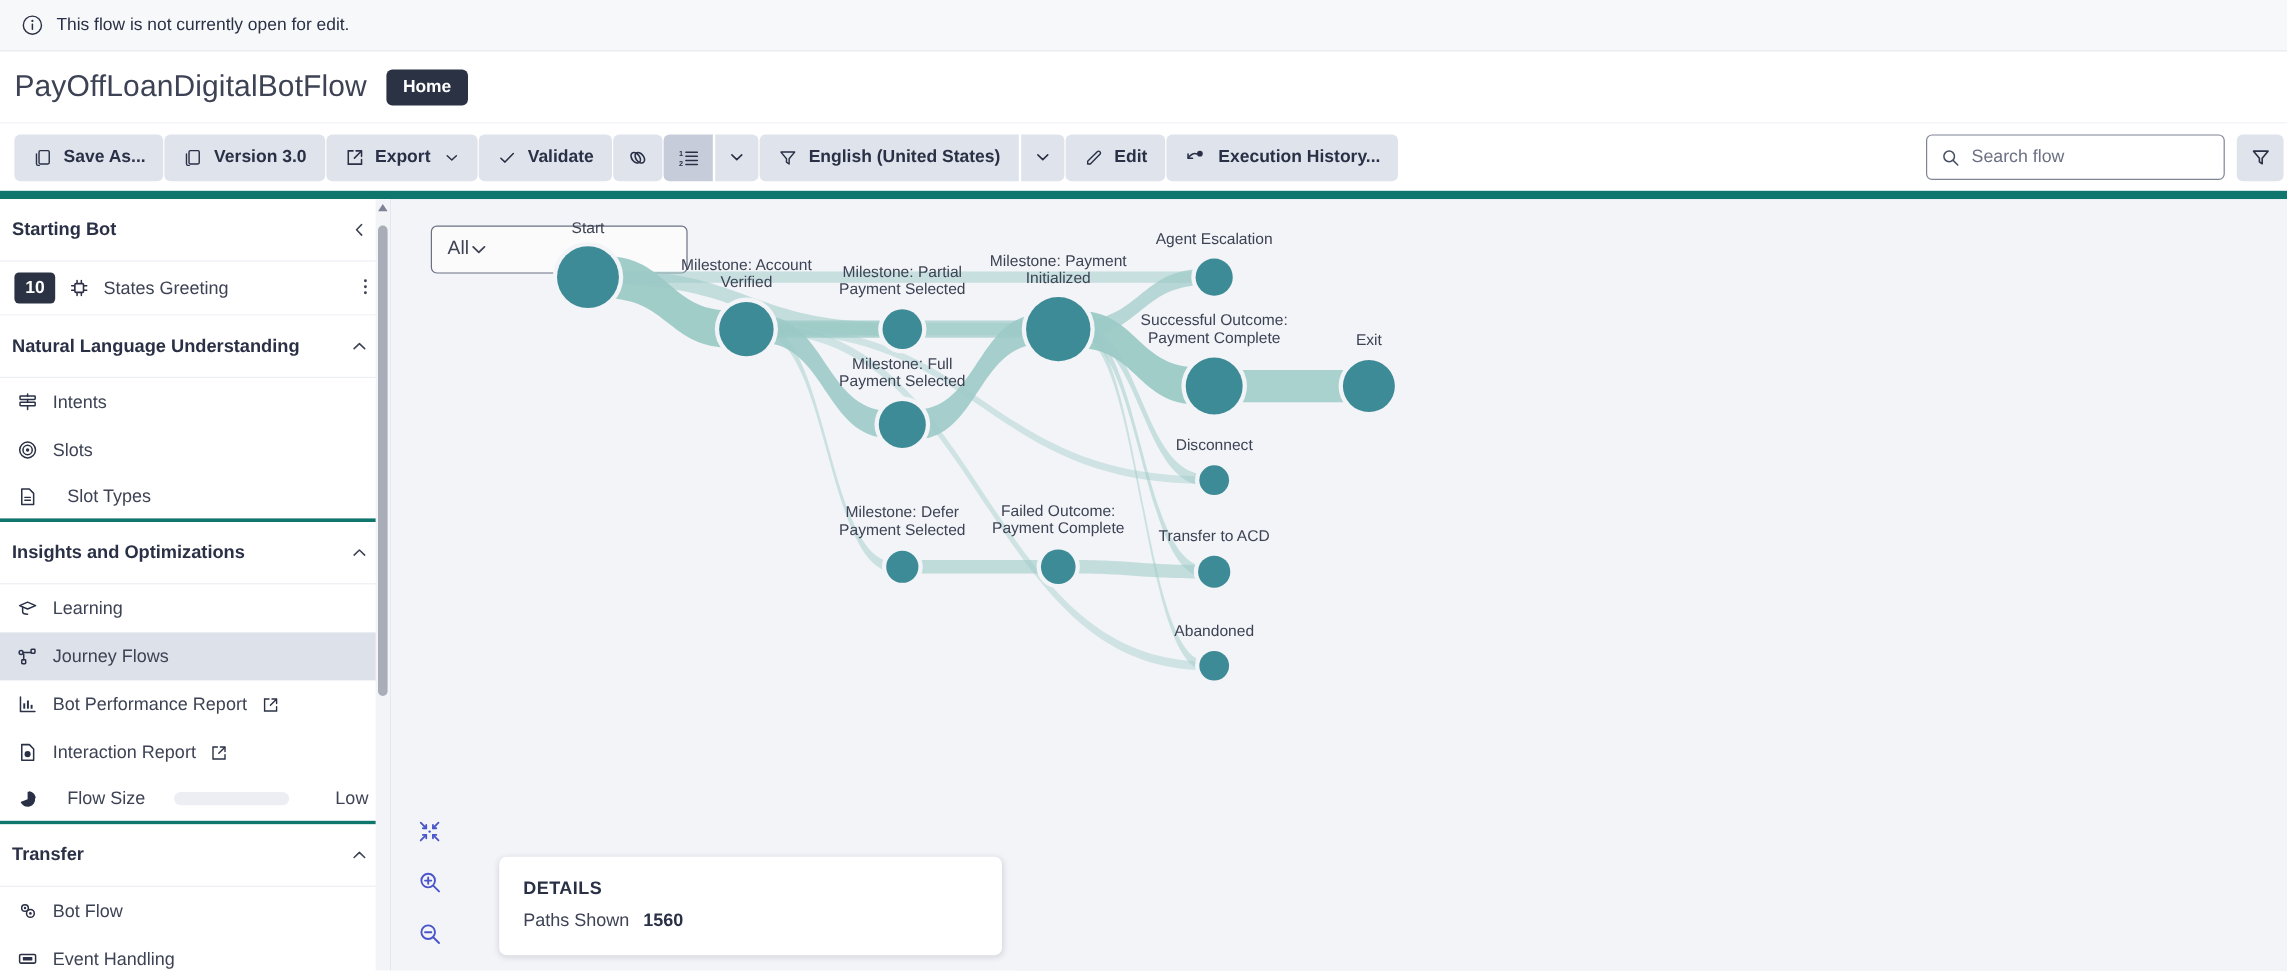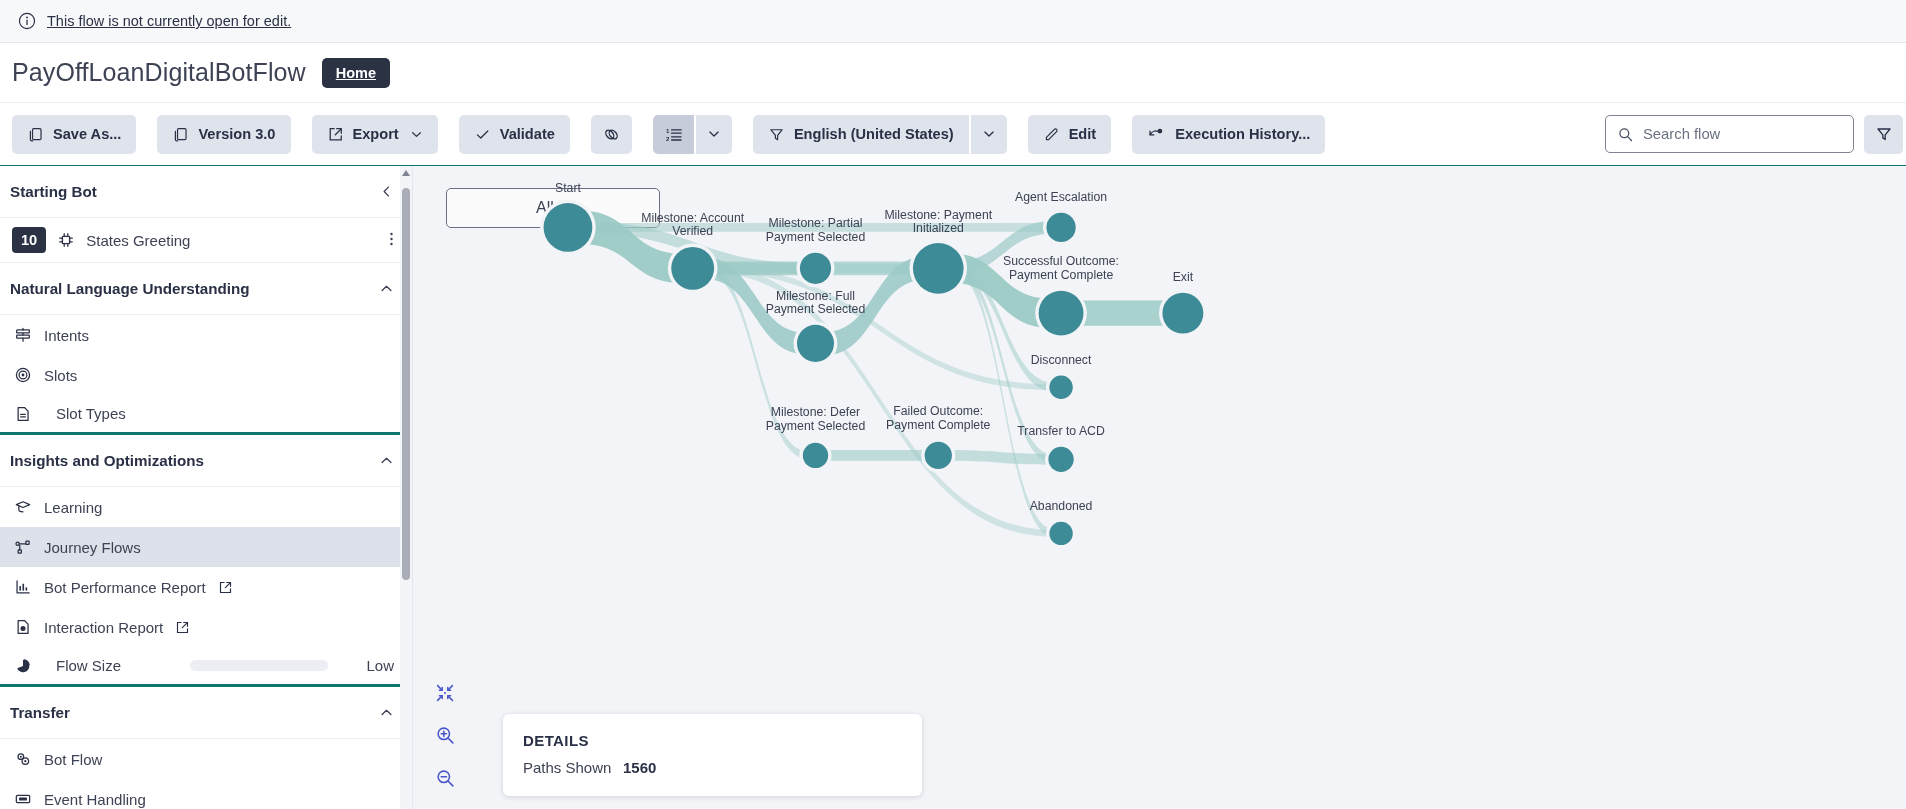--- a/index.html
+++ b/index.html
@@ -14,21 +14,21 @@
   
   #notice-bar {
     height: 43px;
     background: #f7f8fa;
     border-bottom: 1px solid #e4e7ee;
     display: flex;
     align-items: center;
     padding: 0 18px;
     gap: 11px;
   }
-  #notice-bar .notice-text { font-size: 14.5px; color: #2a3045; text-decoration: underline; }
+  #notice-bar .notice-text { font-size: 14.5px; color: #2a3045; }
   .ico { display: inline-flex; align-items: center; justify-content: center; }
 
   
   #title-row {
     height: 60px;
     display: flex;
     align-items: center;
     padding: 0 12px;
     gap: 16px;
     background: #fff;
@@ -41,32 +41,31 @@
     letter-spacing: .1px;
   }
   #home-chip {
     background: #2b3244;
     color: #fff;
     font-size: 14.5px;
     font-weight: 700;
     padding: 7px 14px;
     border-radius: 5px;
     cursor: pointer;
-    text-decoration: underline;
   }
 
   
   #toolbar {
     height: 63px;
     display: flex;
     align-items: center;
     padding: 0 12px;
-    gap: 21px;
+    gap: 1px;
     background: #fff;
-    border-bottom: 1px solid #0f766e;
+    border-bottom: 7px solid #0f766e;
     position: relative;
   }
   .tbtn {
     background: #dfe3ec;
     border: none;
     border-radius: 5px;
     height: 39px;
     padding: 0 15px;
     display: inline-flex;
     align-items: center;
@@ -118,21 +117,21 @@
     border: none; border-radius: 5px;
     display: flex; align-items: center; justify-content: center;
     cursor: pointer;
   }
 
   
   #body-split { display: flex; height: calc(809px - 43px - 60px - 63px); }
 
   
   #sidebar {
-    width: 413px;
+    width: 326px;
     background: #fff;
     border-right: 1px solid #e4e7ee;
     position: relative;
     overflow: hidden;
   }
   .sb-section {
     height: 52px;
     display: flex;
     align-items: center;
     justify-content: space-between;
@@ -216,21 +215,21 @@
     overflow: hidden;
   }
   #journey-filter {
     position: absolute;
     left: 33px; top: 22px;
     width: 214px; height: 40px;
     background: #fbfbfc;
     border: 1px solid #6b7183;
     border-radius: 5px;
     display: flex; align-items: center;
-    justify-content: center;
+    justify-content: flex-start;
     padding: 0 13px;
     font-size: 16px;
     color: #3d4354;
     cursor: pointer;
   }
 
   #sankey { position: absolute; inset: 0; }
   .node-label {
     font-size: 12.6px;
     fill: #3d4354;

